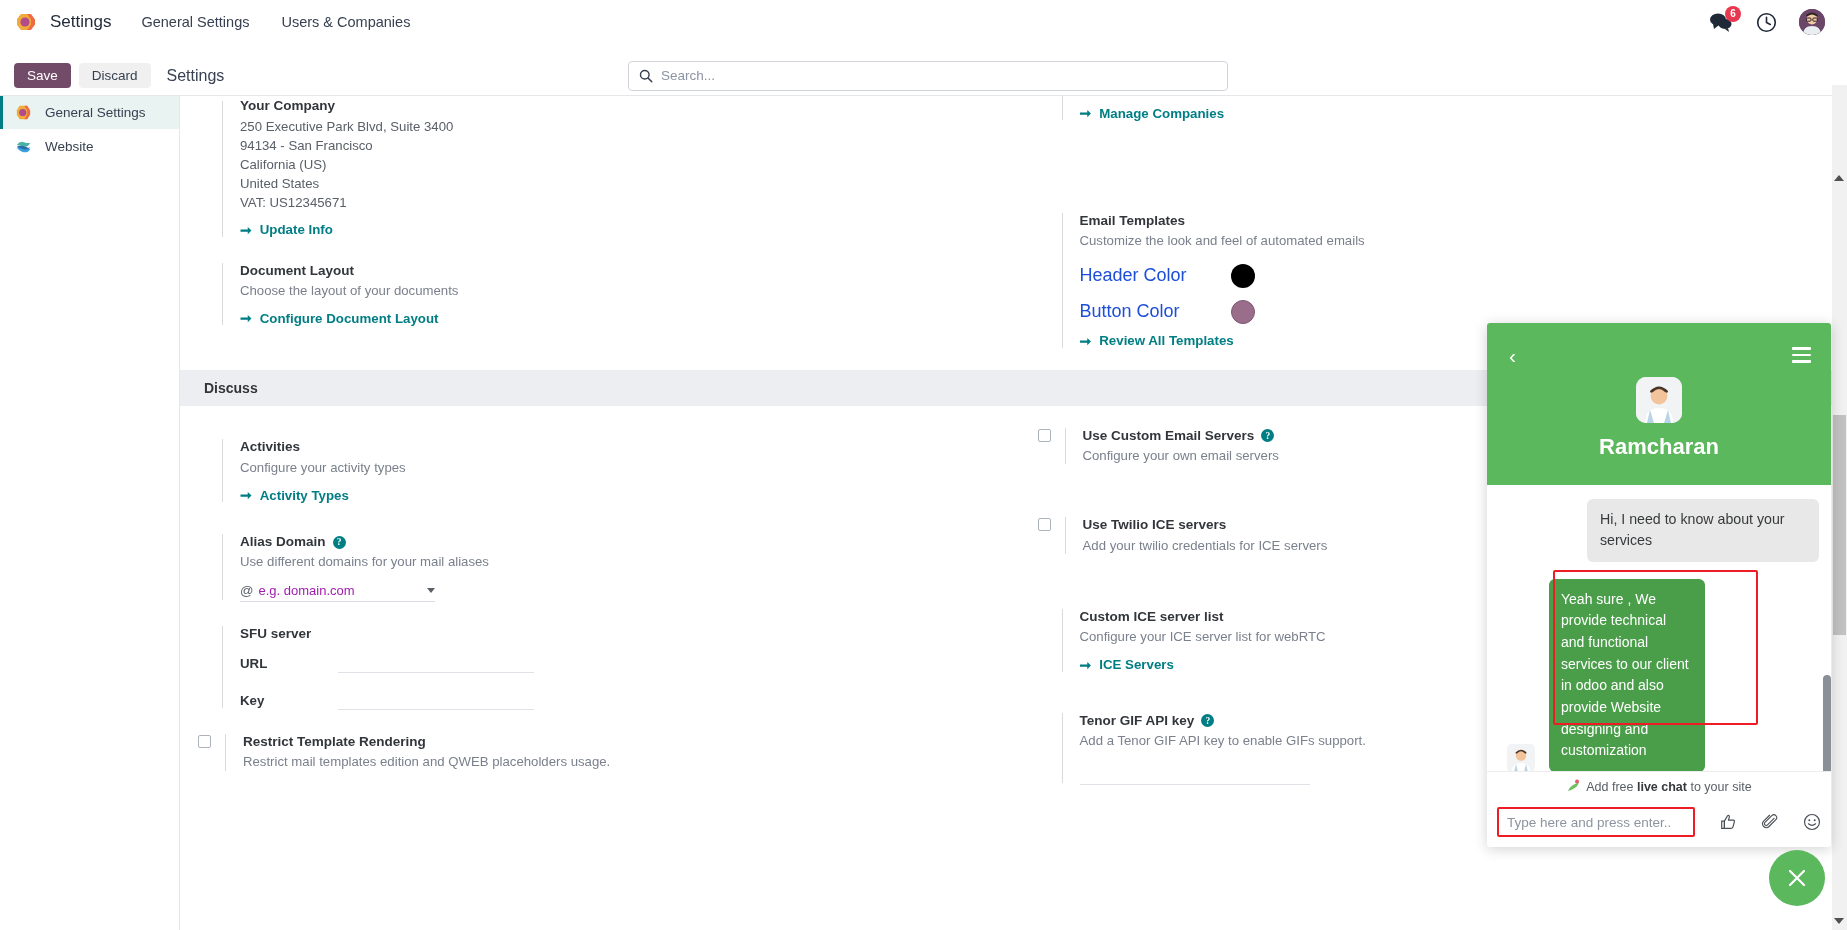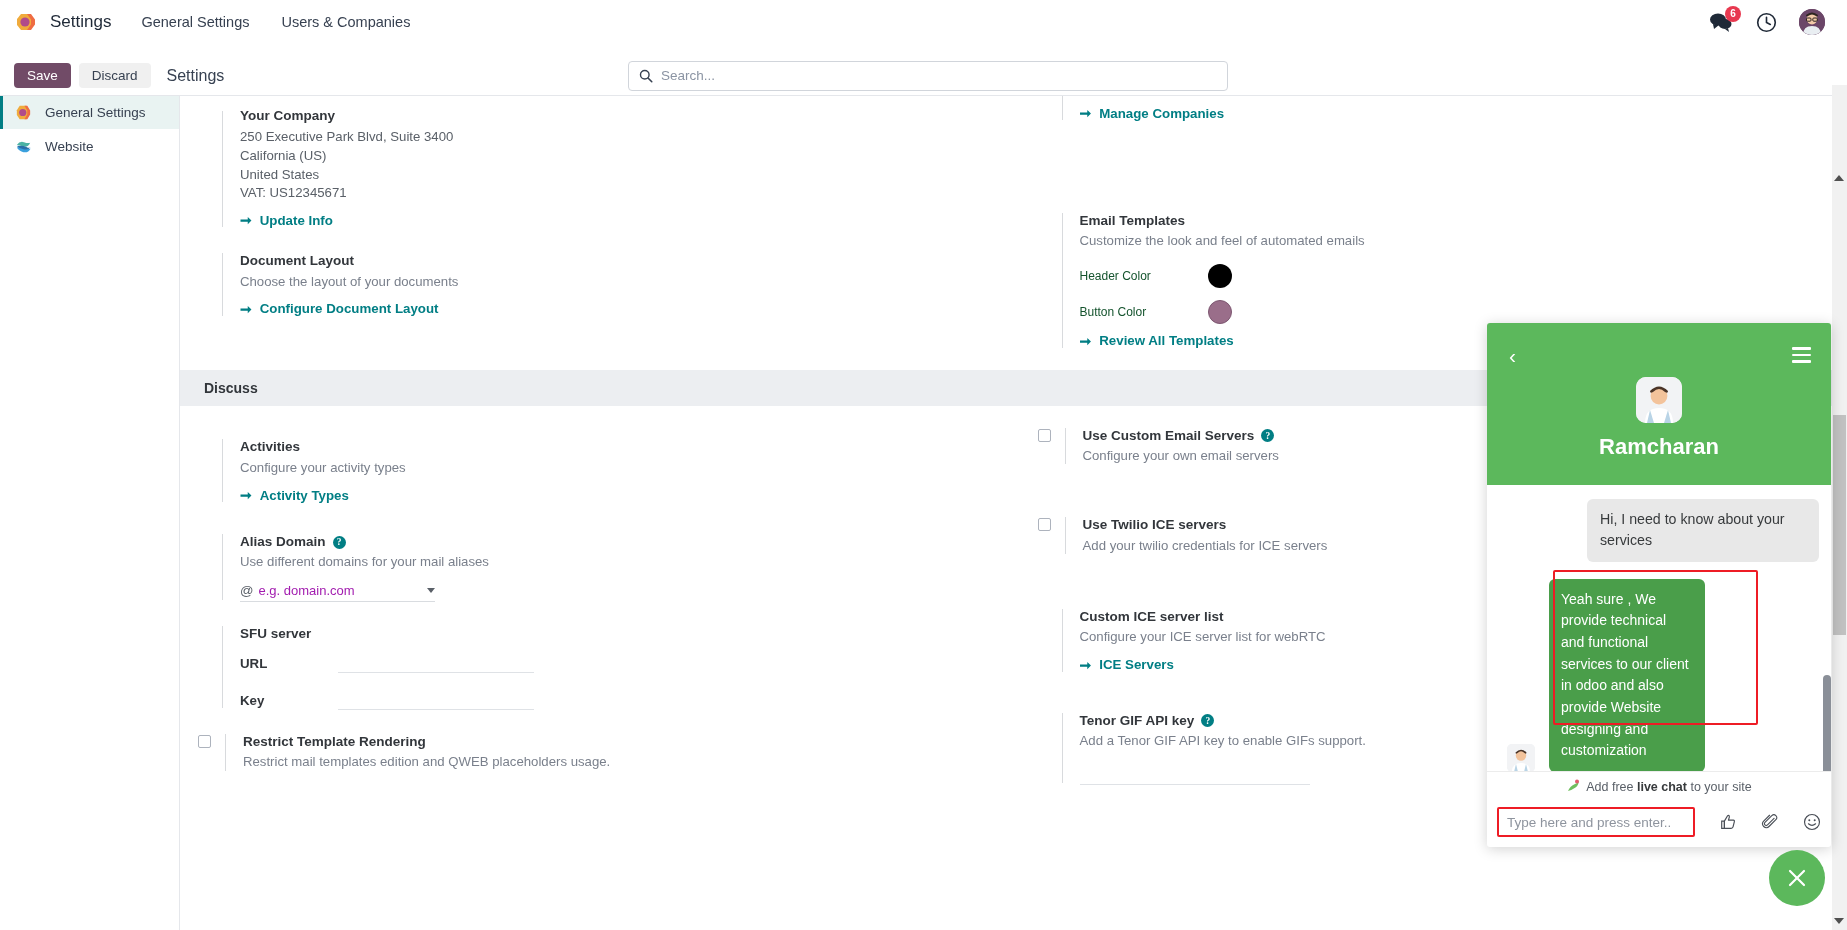--- a/index.html
+++ b/index.html
@@ -147,21 +147,21 @@
   }
 
   .cb-row { display: flex; align-items: flex-start; }
   .cb {
     width: 13px; height: 13px; border: 1px solid #adb3bd; border-radius: 2px;
     background: #fff; margin-top: 3px; margin-right: 14px; flex: 0 0 auto;
     cursor: pointer;
   }
 
   .color-row { display: flex; align-items: center; margin-top: 12px; }
-  .color-label { font-size: 12px; color: #14532d; width: 128px; }
+  .color-label { font-size: 18px; color: #1d4ed8; width: 151px; }
   .color-dot { width: 24px; height: 24px; border-radius: 50%; cursor: pointer; }
 
   .section-header {
     background: #eceef1; height: 36px;
     display: flex; align-items: center;
     padding-left: 24px;
     font-size: 14px; font-weight: 700; color: #32363b;
     margin-top: 16px; margin-bottom: 20px;
   }
 
@@ -376,20 +376,21 @@
     </div>
   </div>
 
   <div class="main">
 
     <div class="two-col">
       <div class="col">
         <div class="setting-box">
           <div class="sb-title" style="margin-top:-8px;overflow:hidden;height:14px;">Your Company</div>
           <div class="sb-line" style="margin-top:5px;">250 Executive Park Blvd, Suite 3400</div>
+          <div class="sb-line">94134 - San Francisco</div>
           <div class="sb-line">California (US)</div>
           <div class="sb-line">United States</div>
           <div class="sb-line">VAT:  US12345671</div>
           <div class="link-arrow">
             <span class="arw">➞</span>
             <span>Update Info</span>
           </div>
         </div>
 
         <div class="setting-box" style="margin-top:22px;">

